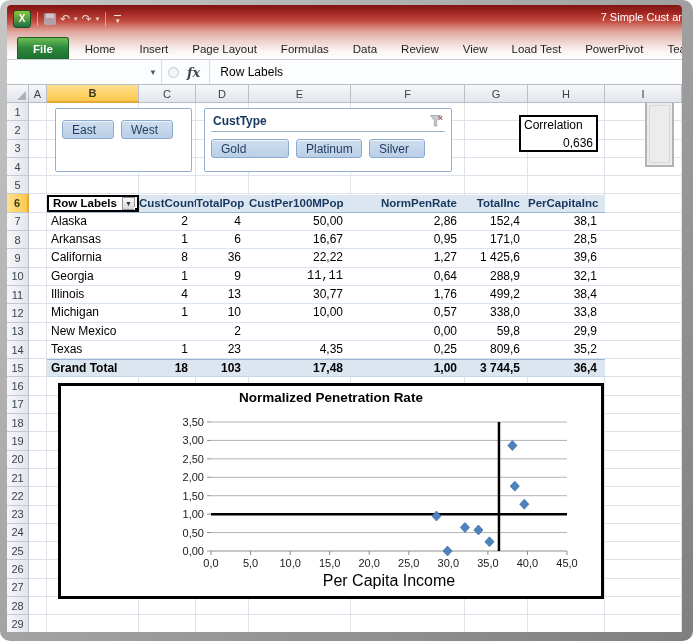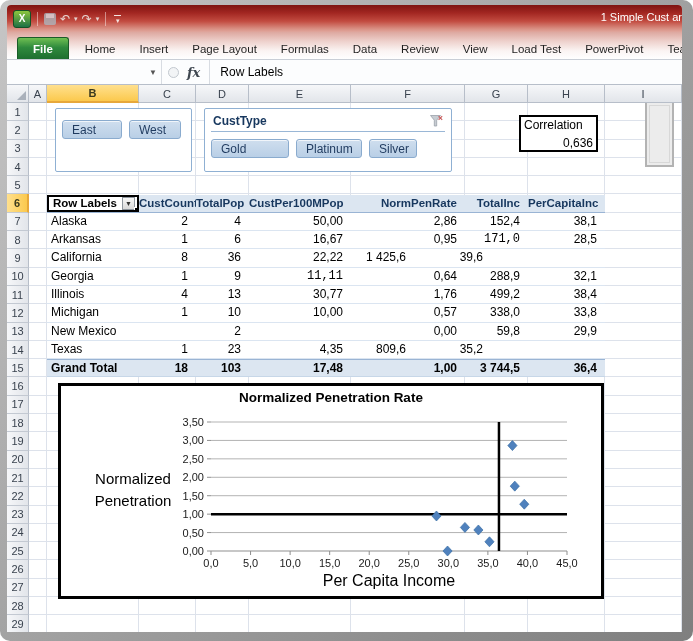--- a/index.html
+++ b/index.html
@@ -98,21 +98,21 @@
         <div class="xl-logo">X</div>
         <div class="qat-sep"></div>
         <div class="floppy"></div>
         <span class="qbtn">↶</span>
           <span class="qcaret">▾</span>
         <span class="qbtn">↷</span>
           <span class="qcaret">▾</span>
         <div class="qat-sep"></div>
         <div class="qat-more"><div class="bar"></div>▾</div>
       </div>
-      <div class="title-text">1 Simple Cust ar</div>
+      <div class="title-text">7 Simple Cust ar</div>
     </div>
 
     <div class="tabsrow">
       <div class="file-tab">File</div>
       <div id="ribbon-tabs" style="display:flex;">
           <div class="tab">Home</div>
           <div class="tab">Insert</div>
           <div class="tab">Page Layout</div>
           <div class="tab">Formulas</div>
           <div class="tab">Data</div>
@@ -497,38 +497,38 @@
               <div class="gcell" style="flex: 0 0 57px;"></div>
               <div class="gcell" style="flex: 0 0 53px;"></div>
               <div class="gcell" style="flex: 0 0 102px;"></div>
               <div class="gcell" style="flex: 0 0 114px;"></div>
               <div class="gcell" style="flex: 0 0 63px;"></div>
               <div class="gcell" style="flex: 0 0 77px;"></div>
               <div class="gcell" style="flex: 1 1 0%;"></div>
             </div>
             <div class="slicer" id="slicer-0" style="left:26px;width:137px;">
             <div class="slicer-btns">
-                <div class="slicer-btn" style="width: 60px;">East</div>
+                <div class="slicer-btn" style="width: 52px;">East</div>
                 <div class="slicer-btn" style="width: 52px;">West</div>
               </div>
           </div>
           <div class="slicer" id="slicer-1" style="left:175px;width:248px;">
             <div class="slicer-hd">
               <span class="slicer-title">CustType</span>
               <span class="funnel-icon">
                 <svg width="13" height="12" viewBox="0 0 13 12">
                     <path d="M0.5,0.5 L10.5,0.5 L6.7,5.2 L6.7,11 L4.3,11 L4.3,5.2 Z" fill="#c7ccd2" stroke="#9aa1a9" stroke-width="0.8"></path>
                     <path d="M8.6,1.2 L12.2,4.8 M12.2,1.2 L8.6,4.8" stroke="#c75a5a" stroke-width="1.1"></path>
                   </svg>
               </span>
             </div>
             <div class="slicer-btns">
                 <div class="slicer-btn" style="width: 78px;">Gold</div>
                 <div class="slicer-btn" style="width: 66px;">Platinum</div>
-                <div class="slicer-btn" style="width: 48px;">Silver</div>
+                <div class="slicer-btn" style="width: 56px;">Silver</div>
               </div>
           </div>
 
           <div class="corrbox">
             <div class="corr-label">Correlation</div>
             <div class="corr-value">0,636</div>
           </div>
 
           <div class="partial-object"></div>
 
@@ -554,28 +554,29 @@
                 <div class="pcell num" style="flex: 0 0 114px;">2,86</div>
                 <div class="pcell num" style="flex: 0 0 63px;">152,4</div>
                 <div class="pcell num" style="flex: 0 0 77px;">38,1</div>
               </div>
               <div class="prow ">
                 <div class="pcell name" style="flex: 0 0 92px;">Arkansas</div>
                 <div class="pcell num" style="flex: 0 0 57px;">1</div>
                 <div class="pcell num" style="flex: 0 0 53px;">6</div>
                 <div class="pcell num" style="flex: 0 0 102px;">16,67</div>
                 <div class="pcell num" style="flex: 0 0 114px;">0,95</div>
-                <div class="pcell num" style="flex: 0 0 63px; font-family: Liberation Mono, monospace;">171,0</div>
+                <div class="pcell num" style="flex: 0 0 63px;">171,0</div>
                 <div class="pcell num" style="flex: 0 0 77px;">28,5</div>
               </div>
               <div class="prow ">
                 <div class="pcell name" style="flex: 0 0 92px;">California</div>
                 <div class="pcell num" style="flex: 0 0 57px;">8</div>
                 <div class="pcell num" style="flex: 0 0 53px;">36</div>
                 <div class="pcell num" style="flex: 0 0 102px;">22,22</div>
+                <div class="pcell num" style="flex: 0 0 114px;">1,27</div>
                 <div class="pcell num" style="flex: 0 0 63px;">1 425,6</div>
                 <div class="pcell num" style="flex: 0 0 77px;">39,6</div>
               </div>
               <div class="prow ">
                 <div class="pcell name" style="flex: 0 0 92px;">Georgia</div>
                 <div class="pcell num" style="flex: 0 0 57px;">1</div>
                 <div class="pcell num" style="flex: 0 0 53px;">9</div>
                 <div class="pcell num" style="flex: 0 0 102px; font-family: Liberation Mono, monospace;">11,11</div>
                 <div class="pcell num" style="flex: 0 0 114px;">0,64</div>
                 <div class="pcell num" style="flex: 0 0 63px;">288,9</div>
@@ -606,37 +607,37 @@
                 <div class="pcell num" style="flex: 0 0 102px;"></div>
                 <div class="pcell num" style="flex: 0 0 114px;">0,00</div>
                 <div class="pcell num" style="flex: 0 0 63px;">59,8</div>
                 <div class="pcell num" style="flex: 0 0 77px;">29,9</div>
               </div>
               <div class="prow ">
                 <div class="pcell name" style="flex: 0 0 92px;">Texas</div>
                 <div class="pcell num" style="flex: 0 0 57px;">1</div>
                 <div class="pcell num" style="flex: 0 0 53px;">23</div>
                 <div class="pcell num" style="flex: 0 0 102px; text-align: right;">4,35</div>
+                <div class="pcell num" style="flex: 0 0 114px;">0,25</div>
                 <div class="pcell num" style="flex: 0 0 63px;">809,6</div>
                 <div class="pcell num" style="flex: 0 0 77px;">35,2</div>
               </div>
               <div class="prow gt">
                 <div class="pcell name" style="flex: 0 0 92px;">Grand Total</div>
                 <div class="pcell num" style="flex: 0 0 57px;">18</div>
                 <div class="pcell num" style="flex: 0 0 53px;">103</div>
                 <div class="pcell num" style="flex: 0 0 102px;">17,48</div>
                 <div class="pcell num" style="flex: 0 0 114px;">1,00</div>
                 <div class="pcell num" style="flex: 0 0 63px;">3 744,5</div>
                 <div class="pcell num" style="flex: 0 0 77px;">36,4</div>
               </div>
             </div>
 
           <div class="chart">
             <div class="chart-title">Normalized Penetration Rate</div>
-            <div class="ylab">Normalized Penetration</div>
             <svg class="plot-svg" id="plot" width="539" height="209">
                 <line x1="150" y1="165" x2="506" y2="165" stroke="#8f8f8f" stroke-width="1"></line>
                 <line x1="146" y1="165" x2="150" y2="165" stroke="#8f8f8f" stroke-width="1"></line>
                 <text x="143" y="169" text-anchor="end" font-size="11" fill="#1a1a1a" font-family="Liberation Sans, sans-serif">0,00</text>
                 <line x1="150" y1="146.57142857142858" x2="506" y2="146.57142857142858" stroke="#b3b3b3" stroke-width="1"></line>
                 <line x1="146" y1="146.57142857142858" x2="150" y2="146.57142857142858" stroke="#8f8f8f" stroke-width="1"></line>
                 <text x="143" y="150.57142857142858" text-anchor="end" font-size="11" fill="#1a1a1a" font-family="Liberation Sans, sans-serif">0,50</text>
                 <line x1="150" y1="128.14285714285714" x2="506" y2="128.14285714285714" stroke="#b3b3b3" stroke-width="1"></line>
                 <line x1="146" y1="128.14285714285714" x2="150" y2="128.14285714285714" stroke="#8f8f8f" stroke-width="1"></line>
                 <text x="143" y="132.14285714285714" text-anchor="end" font-size="11" fill="#1a1a1a" font-family="Liberation Sans, sans-serif">1,00</text>

